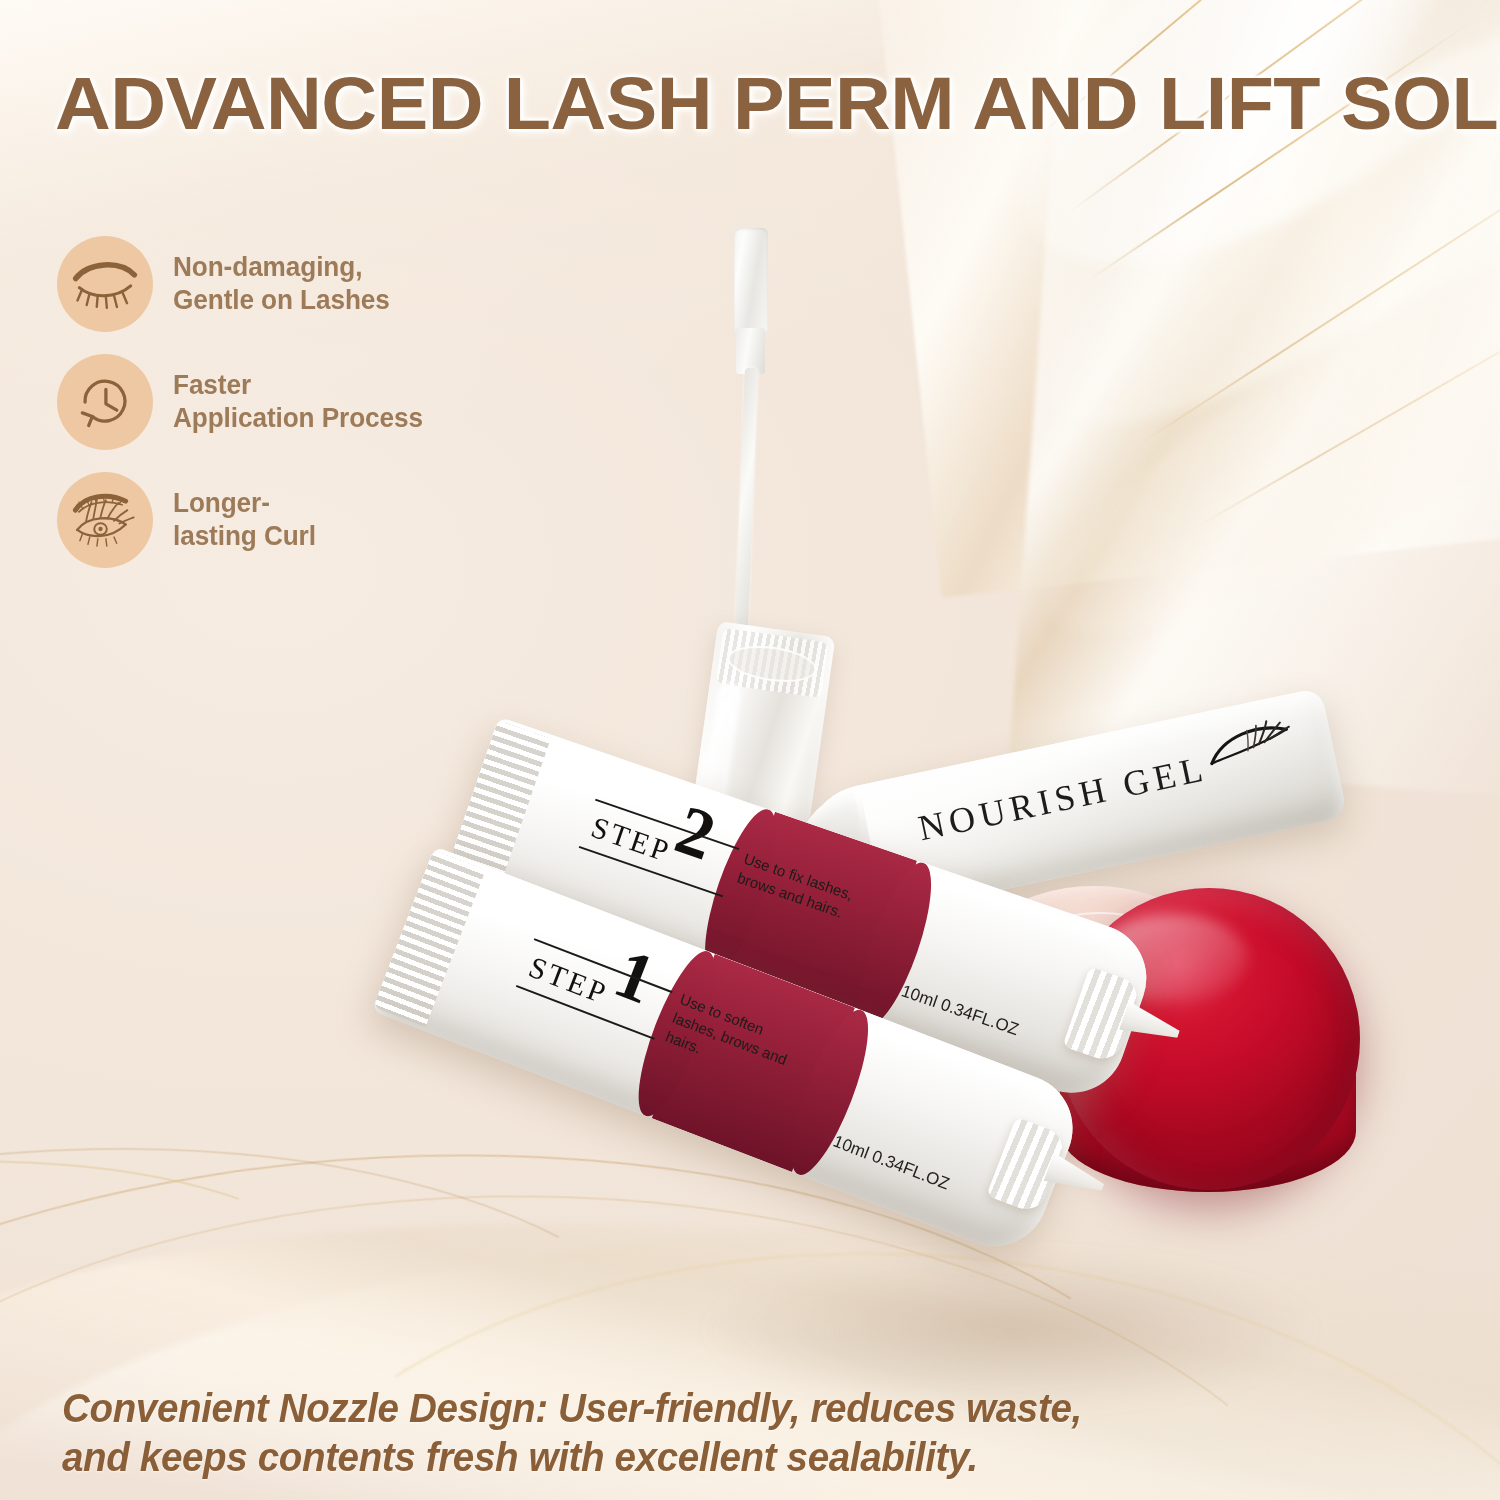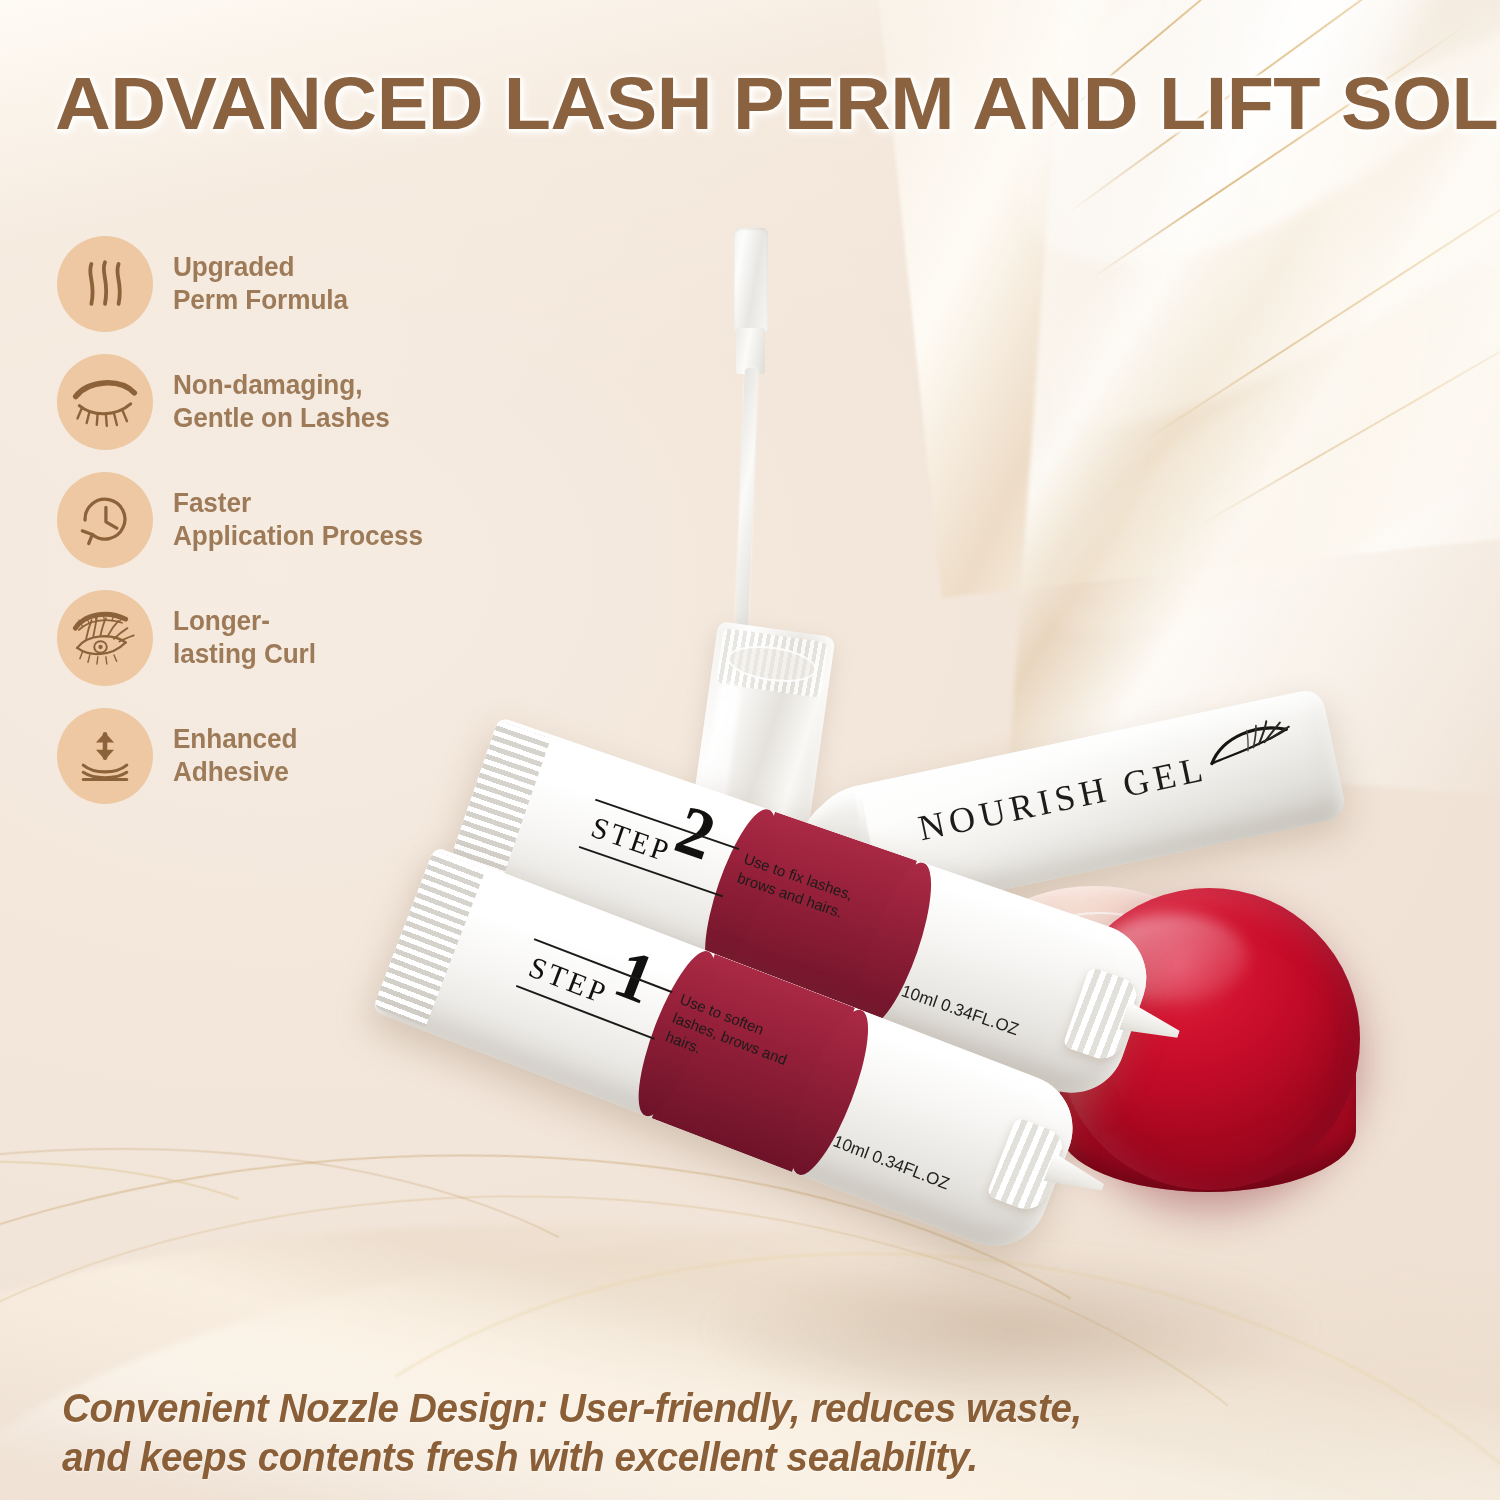--- a/index.html
+++ b/index.html
@@ -482,35 +482,20 @@
         <div class="nozzle-ribs"></div>
         <div class="nozzle-tip"></div>
       </div>
     </div>
 
   </div>
 
   <div id="features">
 
 
-    <div class="feat">
-      <div class="feat-circle">
-        <span>
-          <svg viewBox="0 0 64 64" width="58" height="58" fill="none" stroke="#8B6239" stroke-width="4.2" stroke-linecap="round">
-            <path d="M17 10 C12 22 22 30 17 54"></path>
-            <path d="M32 8  C27 20 37 28 32 54"></path>
-            <path d="M47 10 C42 22 52 30 47 54"></path>
-          </svg>
-        </span>
-      </div>
-      <div class="feat-text">
-        <span>Upgraded</span>
-        <span>Perm Formula</span>
-      </div>
-    </div>
 
     <div class="feat">
       <div class="feat-circle">
         <span>
           <svg viewBox="0 0 72 56" width="66" height="52" fill="none" stroke="#8B6239" stroke-linecap="round">
             <path d="M4 22 C18 4 52 2 68 18" stroke-width="6"></path>
             <path d="M8 32 C22 44 48 44 64 30" stroke-width="3.4"></path>
             <path d="M11 34 L6 46" stroke-width="2.6"></path>
             <path d="M19 39 L16 51" stroke-width="2.6"></path>
             <path d="M28 41 L27 53" stroke-width="2.6"></path>
@@ -570,38 +555,20 @@
             <path d="M49 50 L52 57" stroke-width="1.6"></path>
           </svg>
         </span>
       </div>
       <div class="feat-text">
         <span>Longer-</span>
         <span>lasting Curl</span>
       </div>
     </div>
 
-    <div class="feat">
-      <div class="feat-circle">
-        <span>
-          <svg viewBox="0 0 64 64" width="58" height="58" fill="none" stroke="#8B6239" stroke-width="3.4" stroke-linecap="round">
-            <path d="M32 8 L32 34" stroke-width="5"></path>
-            <path d="M32 6 L22 17 L42 17 Z" fill="#8B6239" stroke="none"></path>
-            <path d="M32 36 L22 25 L42 25 Z" fill="#8B6239" stroke="none"></path>
-            <path d="M8 42 C20 52 44 52 56 42"></path>
-            <path d="M8 50 C20 58 44 58 56 50"></path>
-            <path d="M8 58 L56 58"></path>
-          </svg>
-        </span>
-      </div>
-      <div class="feat-text">
-        <span>Enhanced</span>
-        <span>Adhesive</span>
-      </div>
-    </div>
 
   </div>
 
   <div id="caption">
     <span>Convenient Nozzle Design: User-friendly, reduces waste,</span>
     <span>and keeps contents fresh with excellent sealability.</span>
   </div>
 
 </div>
 

